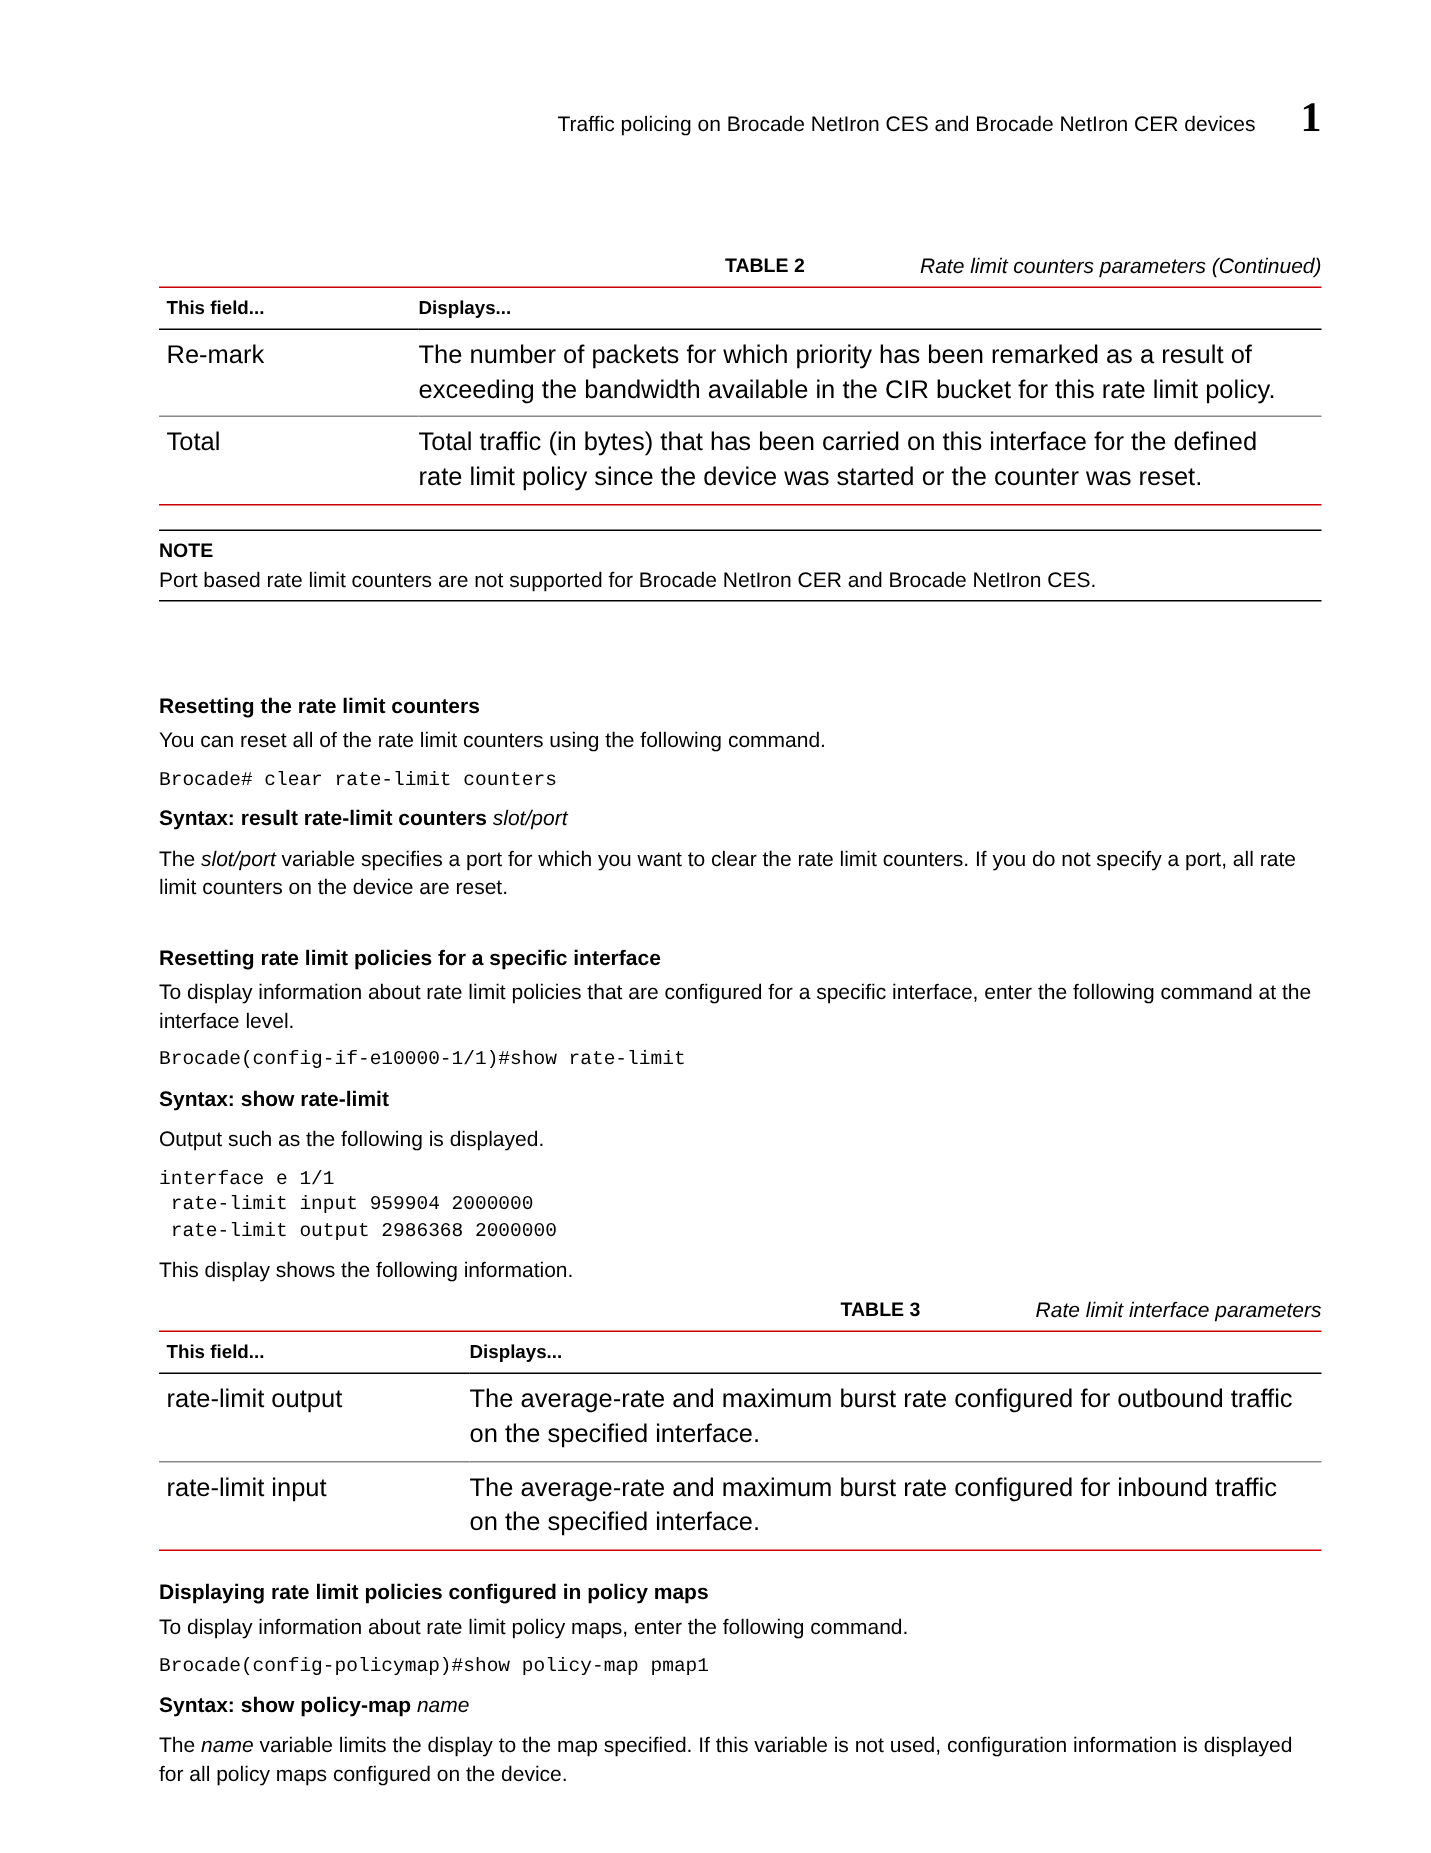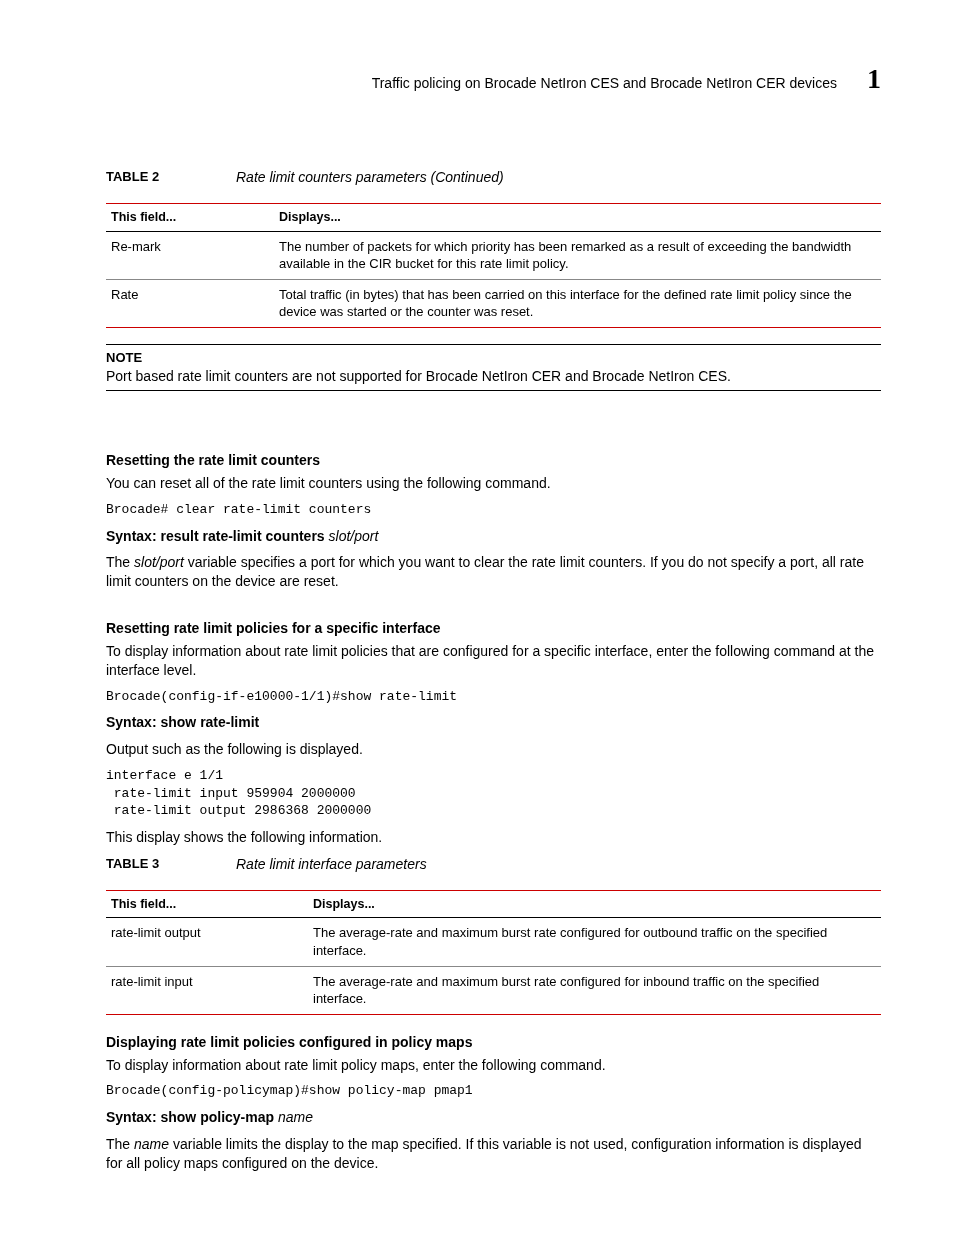--- a/index.html
+++ b/index.html
@@ -34,22 +34,23 @@
     font-weight: bold;
   }
   .content {
     margin-left: 33px;
   }
   .table-wrap {
     margin-bottom: 8px;
   }
   .table-title-row {
     border-bottom: 1.5px solid #c00;
-    padding-bottom: 16px;
+    padding-bottom: 4px;
     display: flex;
+    justify-content: flex-end;
   }
   .table-label {
     font-family: Arial, sans-serif;
     font-weight: bold;
     font-size: 13px;
     width: 130px;
   }
   .table-caption {
     font-size: 14px;
     font-style: italic;
@@ -64,21 +65,21 @@
     font-weight: bold;
     font-size: 12.5px;
     padding: 5px 10px 5px 0;
     border-bottom: 1px solid #000;
   }
   thead th:first-child { width: 158px; padding-left: 5px;}
   tbody td {
     vertical-align: top;
     padding: 6px 10px 6px 0;
     border-bottom: 1px solid #888;
-    font-size: 13px;
+    font-size: 17px;
     margin-left: 12px;
   }
   tbody td:first-child { padding-left: 5px; }
   tbody tr:last-child td { border-bottom: none; }
   .table-end-rule {
     border-bottom: 1.5px solid #c00;
     height: 0;
   }
   .note-block {
     margin-top: 16px;
@@ -142,21 +143,21 @@
             <th>This field...</th>
             <th>Displays...</th>
           </tr>
         </thead>
         <tbody>
           <tr>
             <td>Re-mark</td>
             <td>The number of packets for which priority has been remarked as a result of exceeding the bandwidth available in the CIR bucket for this rate limit policy.</td>
           </tr>
           <tr>
-            <td>Rate</td>
+            <td>Total</td>
             <td>Total traffic (in bytes) that has been carried on this interface for the defined rate limit policy since the device was started or the counter was reset.</td>
           </tr>
         </tbody>
       </table>
       <div class="table-end-rule"></div>
     </div>
 
     <div class="note-block">
       <div class="note-rule"></div>
       <div class="note-label">NOTE</div>

